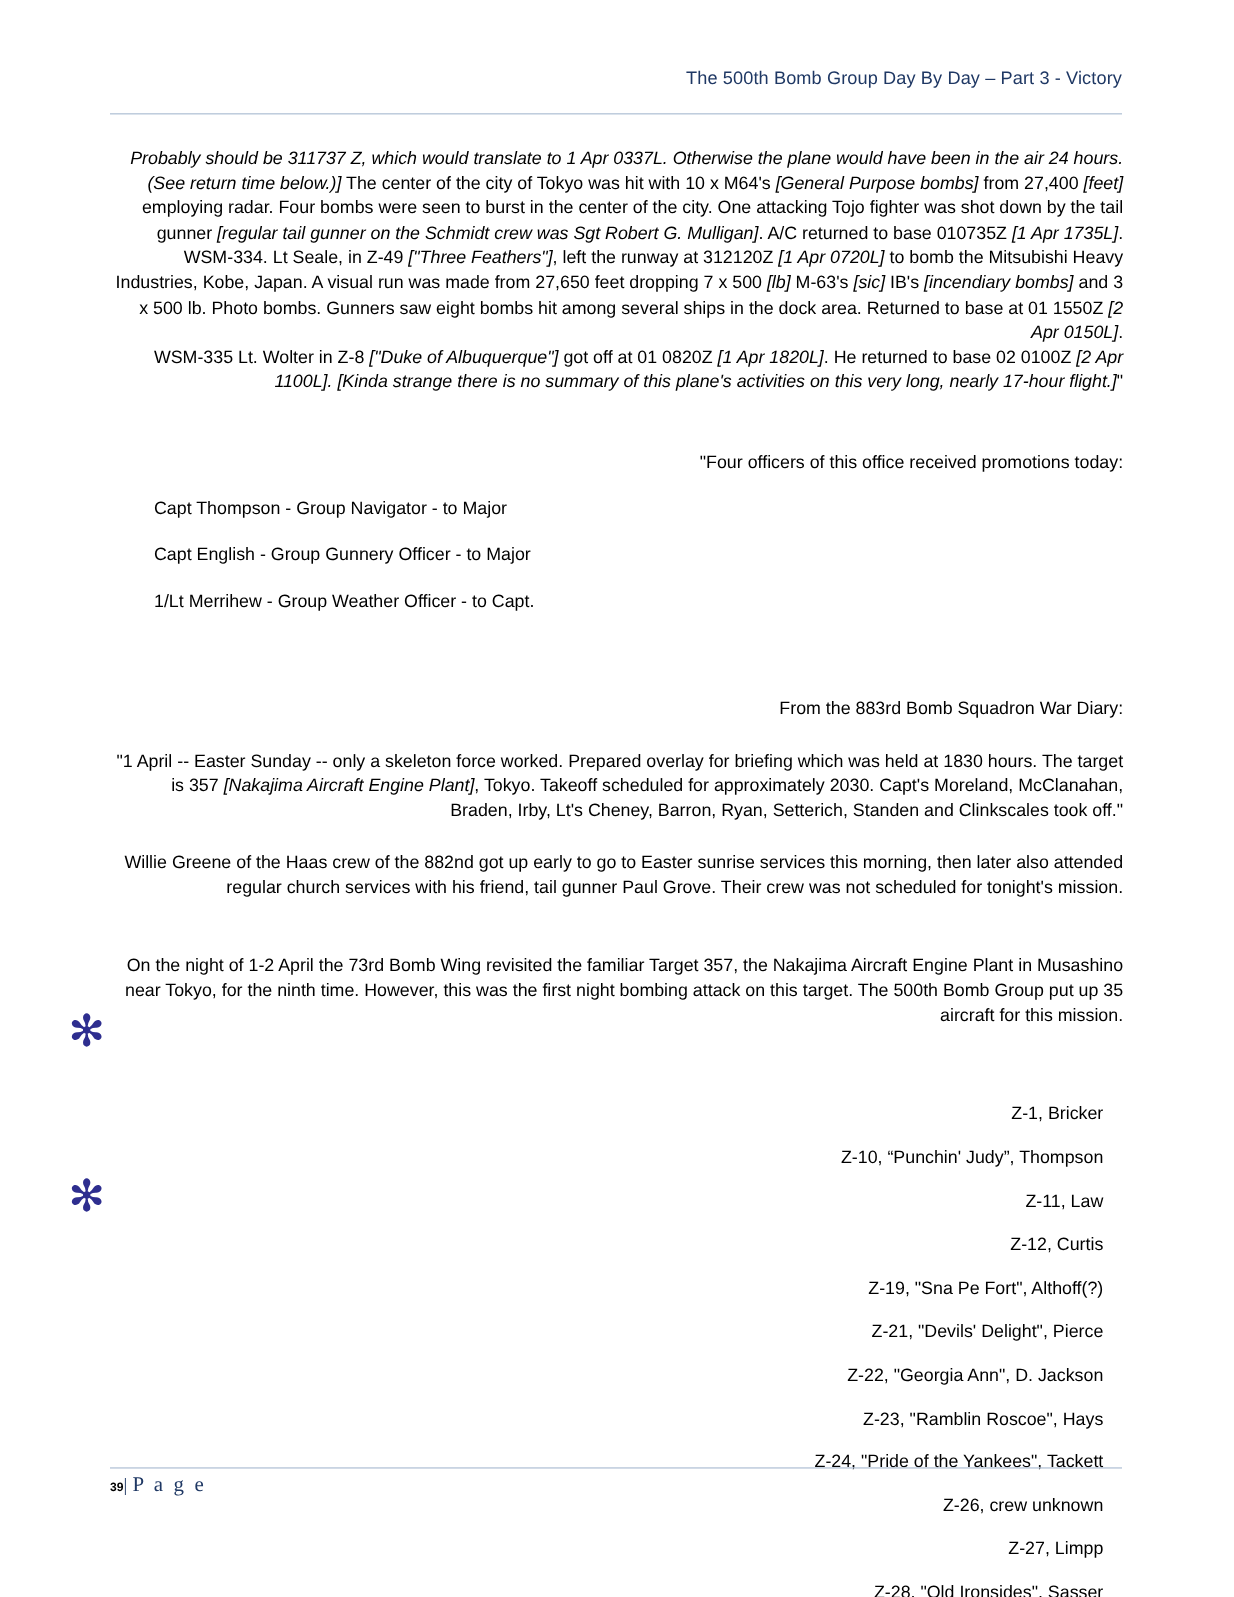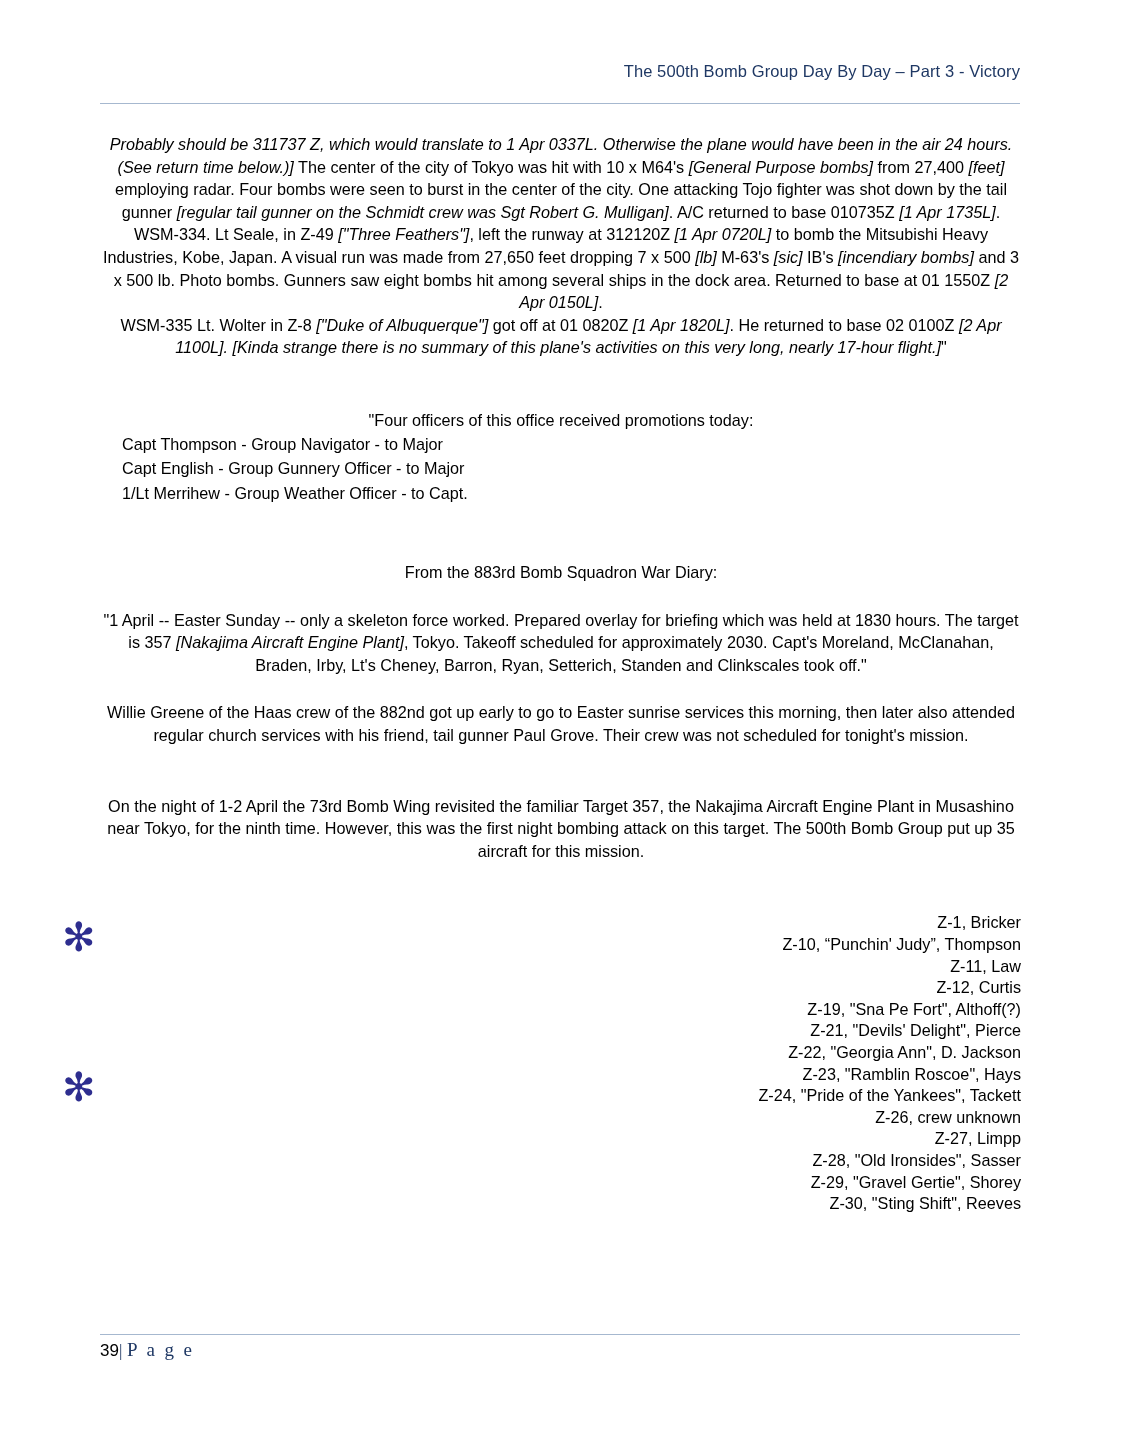--- a/index.html
+++ b/index.html
@@ -45,31 +45,31 @@
     position: absolute;
     left: 101px;
     top: 133px;
     width: 920px;
     font-size: 16.2px;
     line-height: 22.6px;
     color: #000000;
   }
   .para {
     margin: 0 0 0 0;
-    text-align: center;
+    text-align: right;
   }
   .spacer-md { height: 25px; }
   .spacer-lg { height: 48px; }
   .spacer-xl { height: 56px; }
   .italic { font-style: italic; }
   .indent {
     margin-left: 21px;
   }
   .list-line {
-    margin: 0;
+    margin: 18px;
     line-height: 24.5px;
   }
   .planes .list-line {
     line-height: 21.6px;
     text-align: right;
   }
   .asterisk {
     position: absolute;
     color: #2e2e8f;
     font-size: 40px;
@@ -87,24 +87,24 @@
   }
   .footer {
     position: absolute;
     left: 100px;
     top: 1339px;
     font-family: "Liberation Serif", serif;
     font-size: 19px;
     color: #1f3864;
   }
   .footer .pagenum {
-    font-weight: normal;
+    font-weight: bold;
     color: #000000;
     font-family: "Liberation Sans", sans-serif;
-    font-size: 17px;
+    font-size: 11px;
   }
   .footer .sep {
     color: #1f3864;
     font-size: 17px;
   }
   .footer .word {
     letter-spacing: 2.4px;
   }
 </style>
 </head>

